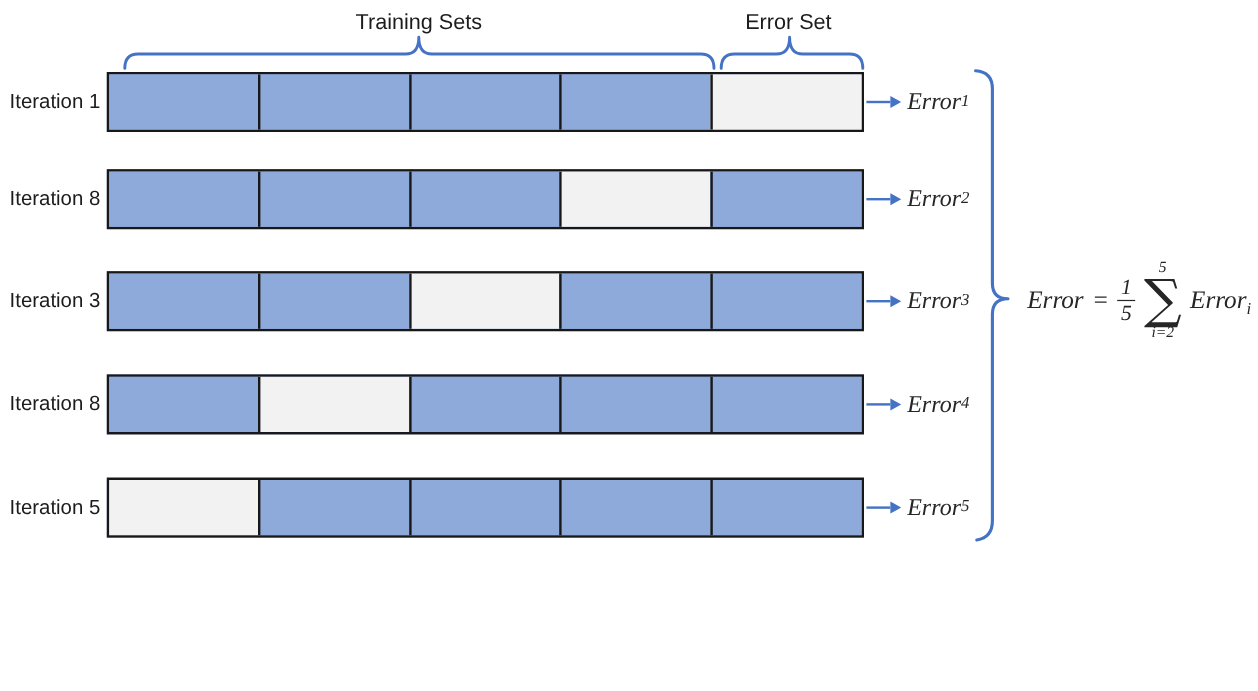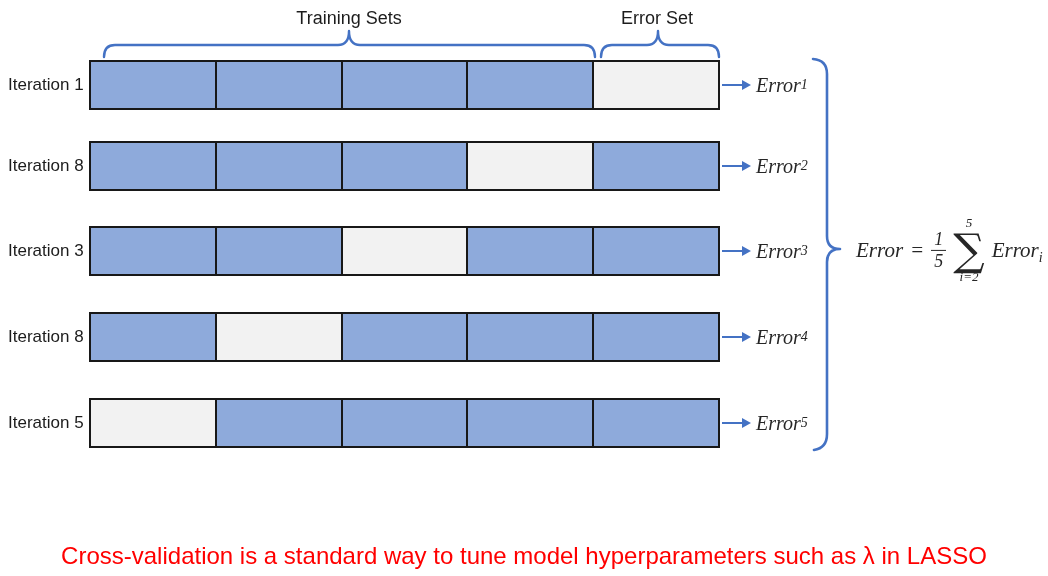--- a/index.html
+++ b/index.html
@@ -170,14 +170,13 @@
       <span class="den">5</span>
     </span>
     <span class="sum">
       <span class="lim">5</span>
       <span class="sigma">∑</span>
       <span class="lim">i=2</span>
     </span>
     <span><span>Error</span><sub>i</sub></span>
   </div>
 
-  <div class="caption">Cross-validation is a standard way to tune model hyperparameters such as λ in LASSO</div>
 </div>
 
 </body></html>

